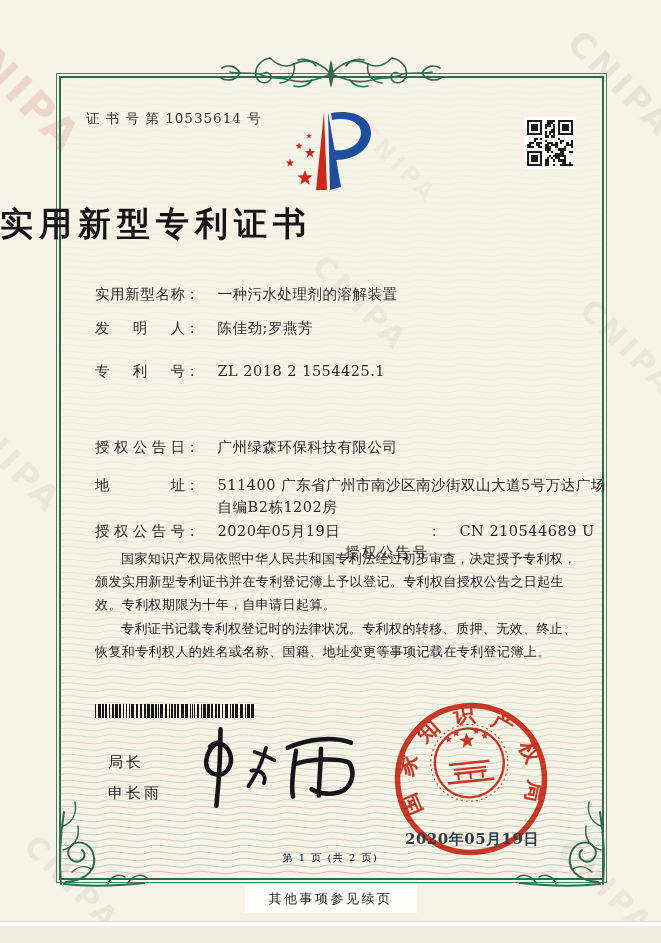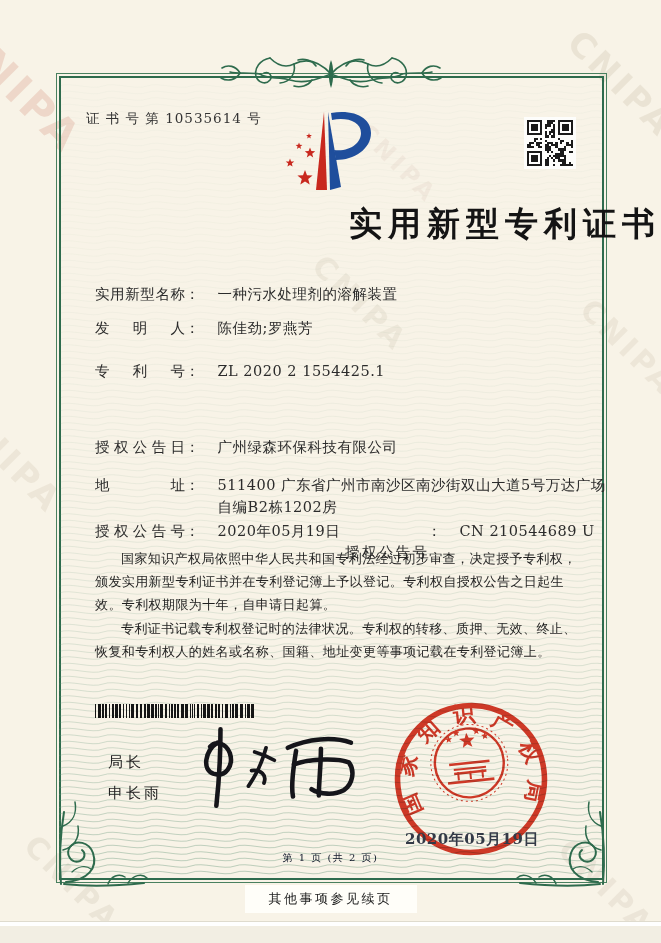--- a/index.html
+++ b/index.html
@@ -12,21 +12,21 @@
          border:1px solid #49805f;z-index:1;}
   .frame::after{content:"";position:absolute;inset:2px;border:2px solid #2e6b4d;}
   #waves{position:absolute;left:59px;top:76px;z-index:1;pointer-events:none;}
   .ornament-top{position:absolute;left:50%;top:50px;transform:translateX(-50%);z-index:3;}
   .corner{position:absolute;z-index:3;}
   .corner.left{left:52px;top:792px;}
   .corner.right{left:512px;top:792px;transform:scaleX(-1);}
   .cert-no{position:absolute;left:86px;top:110px;font-size:13.5px;letter-spacing:1px;color:#333;z-index:4;}
   .logo{position:absolute;left:268px;top:110px;z-index:4;}
   .qr{position:absolute;left:524px;top:117px;background:#fdfdfb;padding:3px;z-index:4;line-height:0;}
-  .title{position:absolute;left:0;top:202px;width:100%;text-align:right;
+  .title{position:absolute;left:0;top:202px;width:100%;text-align:left;
          font-size:33px;font-weight:700;letter-spacing:6px;color:#141414;z-index:4;}
   .row{position:absolute;left:95px;font-size:14.5px;line-height:22px;z-index:4;white-space:nowrap;}
   .flabel{display:inline-block;width:90px;text-align:justify;text-align-last:justify;
           text-justify:inter-character;vertical-align:top;}
   .colon{vertical-align:top;}
   .fvalue{margin-left:18px;vertical-align:top;letter-spacing:0.5px;}
   .addrv{display:inline-block;white-space:normal;line-height:22px;}
   .grant2{position:absolute;left:250px;top:0;}
   .grant2 .flabel{width:82px;margin-top:21px;}
   .body-text{position:absolute;left:95px;top:547px;width:486px;z-index:4;
@@ -387,21 +387,21 @@
 
   <div class="title">实用新型专利证书</div>
 
   <div class="row" style="top:283px">
     <span class="flabel">实用新型名称</span><span class="colon">：</span><span class="fvalue">一种污水处理剂的溶解装置</span>
   </div>
   <div class="row" style="top:317px">
     <span class="flabel">发明人</span><span class="colon">：</span><span class="fvalue">陈佳劲;罗燕芳</span>
   </div>
   <div class="row" style="top:360px">
-    <span class="flabel">专利号</span><span class="colon">：</span><span class="fvalue">ZL 2020 2 1554425.1</span>
+    <span class="flabel">专利号</span><span class="colon">：</span><span class="fvalue">ZL 2018 2 1554425.1</span>
   </div>
   <div class="row" style="top:436px">
     <span class="flabel">授权公告日</span><span class="colon">：</span><span class="fvalue">广州绿森环保科技有限公司</span>
   </div>
   <div class="row" style="top:474px">
     <span class="flabel">地址</span><span class="colon">：</span><span class="fvalue addrv"><span>511400 广东省广州市南沙区南沙街双山大道5号万达广场</span><br><span>自编B2栋1202房</span></span>
   </div>
   <div class="row" style="top:520px;width:470px">
     <span class="flabel">授权公告号</span><span class="colon">：</span><span class="fvalue">2020年05月19日</span>
     <span class="grant2">

